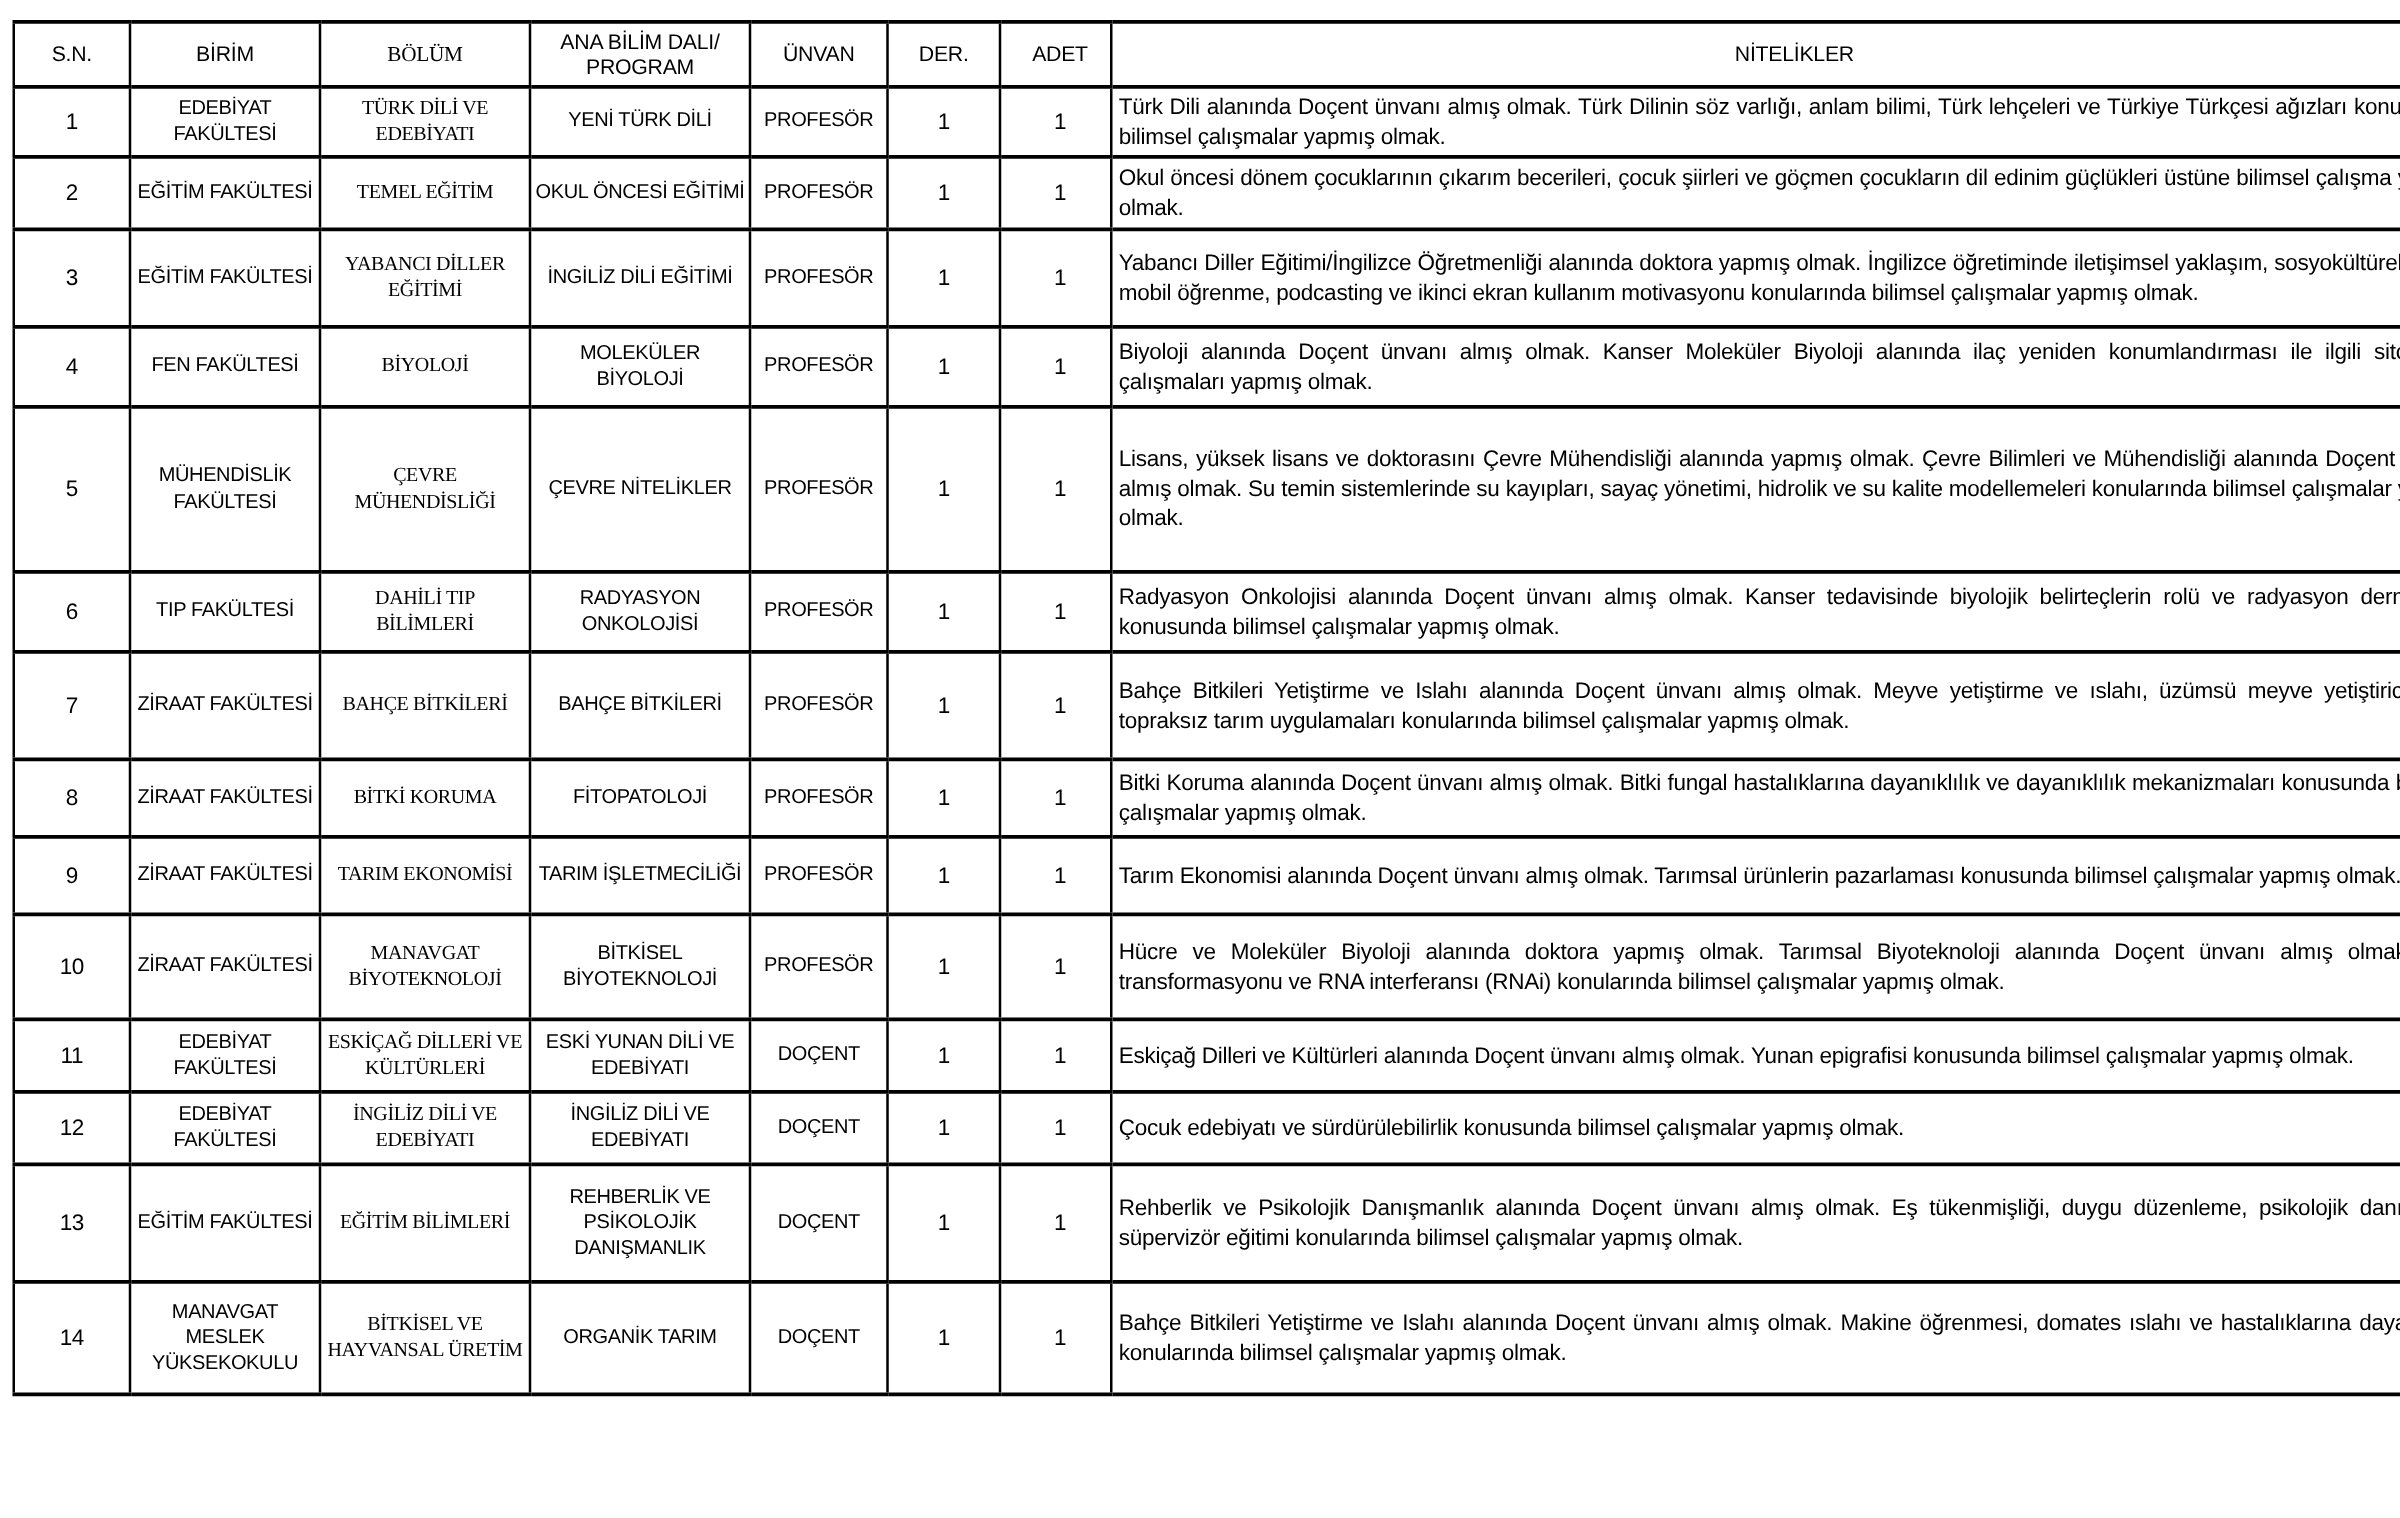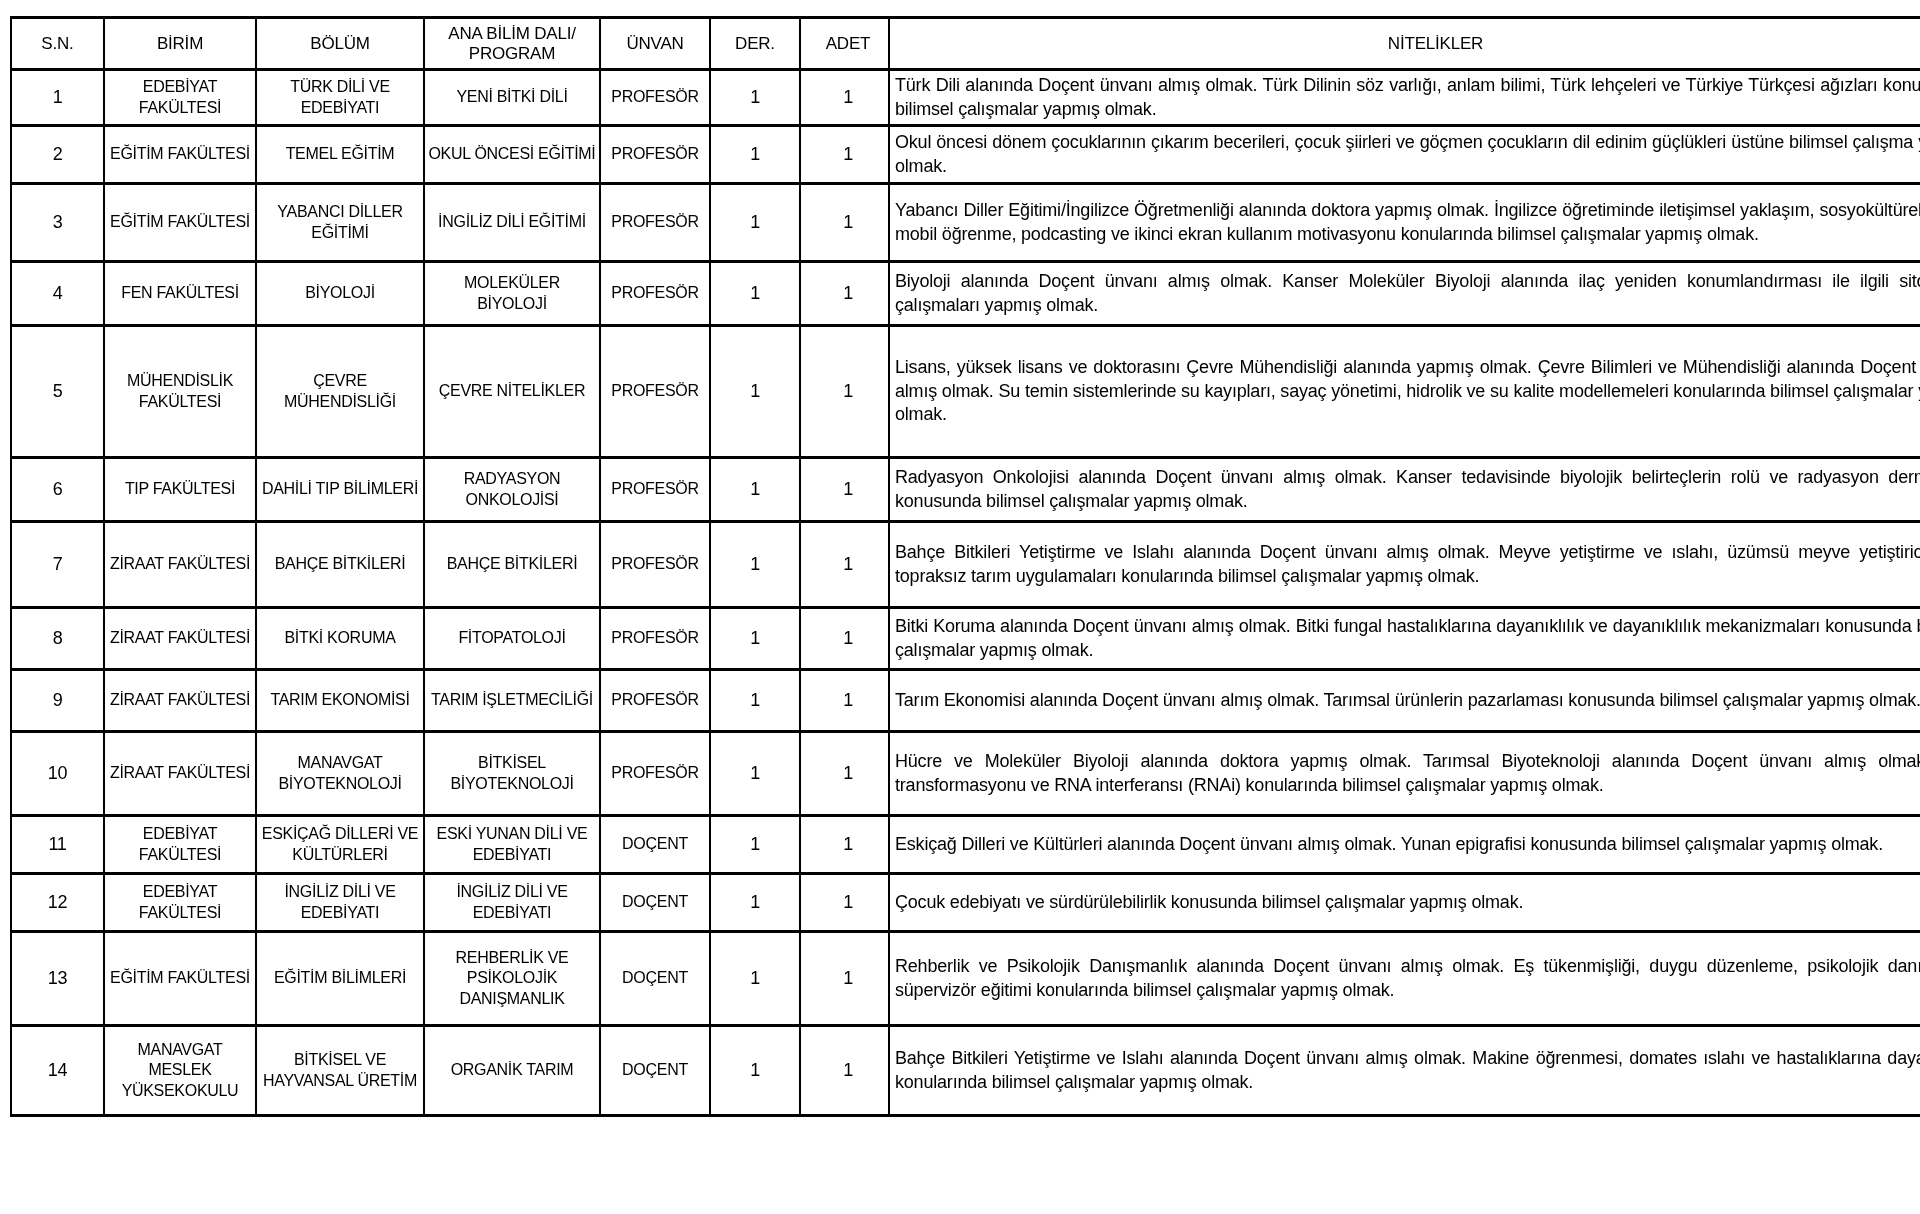--- a/index.html
+++ b/index.html
@@ -25,21 +25,21 @@
   td{
     font-size:16px;letter-spacing:-0.3px;text-align:center;line-height:1.28;
   }
   td.col-sn,td.col-der,td.col-adet{font-size:18px;}
   td.col-nitelikler{
     font-size:18px;letter-spacing:-0.2px;line-height:1.33;
     text-align:justify;padding:2px 6px 2px 5px;
   }
   .col-sn{width:85px;}
   .col-birim{width:144px;margin-left:20px;}
-  .col-bolum{width:160px;}
+  .col-bolum{width:160px;font-family:Liberation Serif, serif;}
   .col-anabilim{width:168px;}
   .col-unvan{width:102px;}
   .col-der{width:82px;}
   .col-adet{width:74px;padding-left:10px;}
   .col-nitelikler{width:1085px;}
   thead tr{height:52px;}
   tbody tr:nth-child(1){height:56px;}
   tbody tr:nth-child(2){height:58px;}
   tbody tr:nth-child(3){height:78px;}
   tbody tr:nth-child(4){height:64px;}
@@ -68,21 +68,21 @@
         <th class="col-der">DER.</th>
         <th class="col-adet">ADET</th>
         <th class="col-nitelikler">NİTELİKLER</th>
       </tr>
   </thead>
   <tbody>
       <tr>
         <td class="col-sn">1</td>
         <td class="col-birim">EDEBİYAT FAKÜLTESİ</td>
         <td class="col-bolum">TÜRK DİLİ VE EDEBİYATI</td>
-        <td class="col-anabilim">YENİ BİTKİ DİLİ</td>
+        <td class="col-anabilim">YENİ TÜRK DİLİ</td>
         <td class="col-unvan">PROFESÖR</td>
         <td class="col-der">1</td>
         <td class="col-adet">1</td>
         <td class="col-nitelikler">Türk Dili alanında Doçent ünvanı almış olmak. Türk Dilinin söz varlığı, anlam bilimi, Türk lehçeleri ve Türkiye Türkçesi ağızları konularında bilimsel çalışmalar yapmış olmak.</td>
       </tr>
       <tr>
         <td class="col-sn">2</td>
         <td class="col-birim">EĞİTİM FAKÜLTESİ</td>
         <td class="col-bolum">TEMEL EĞİTİM</td>
         <td class="col-anabilim">OKUL ÖNCESİ EĞİTİMİ</td>

